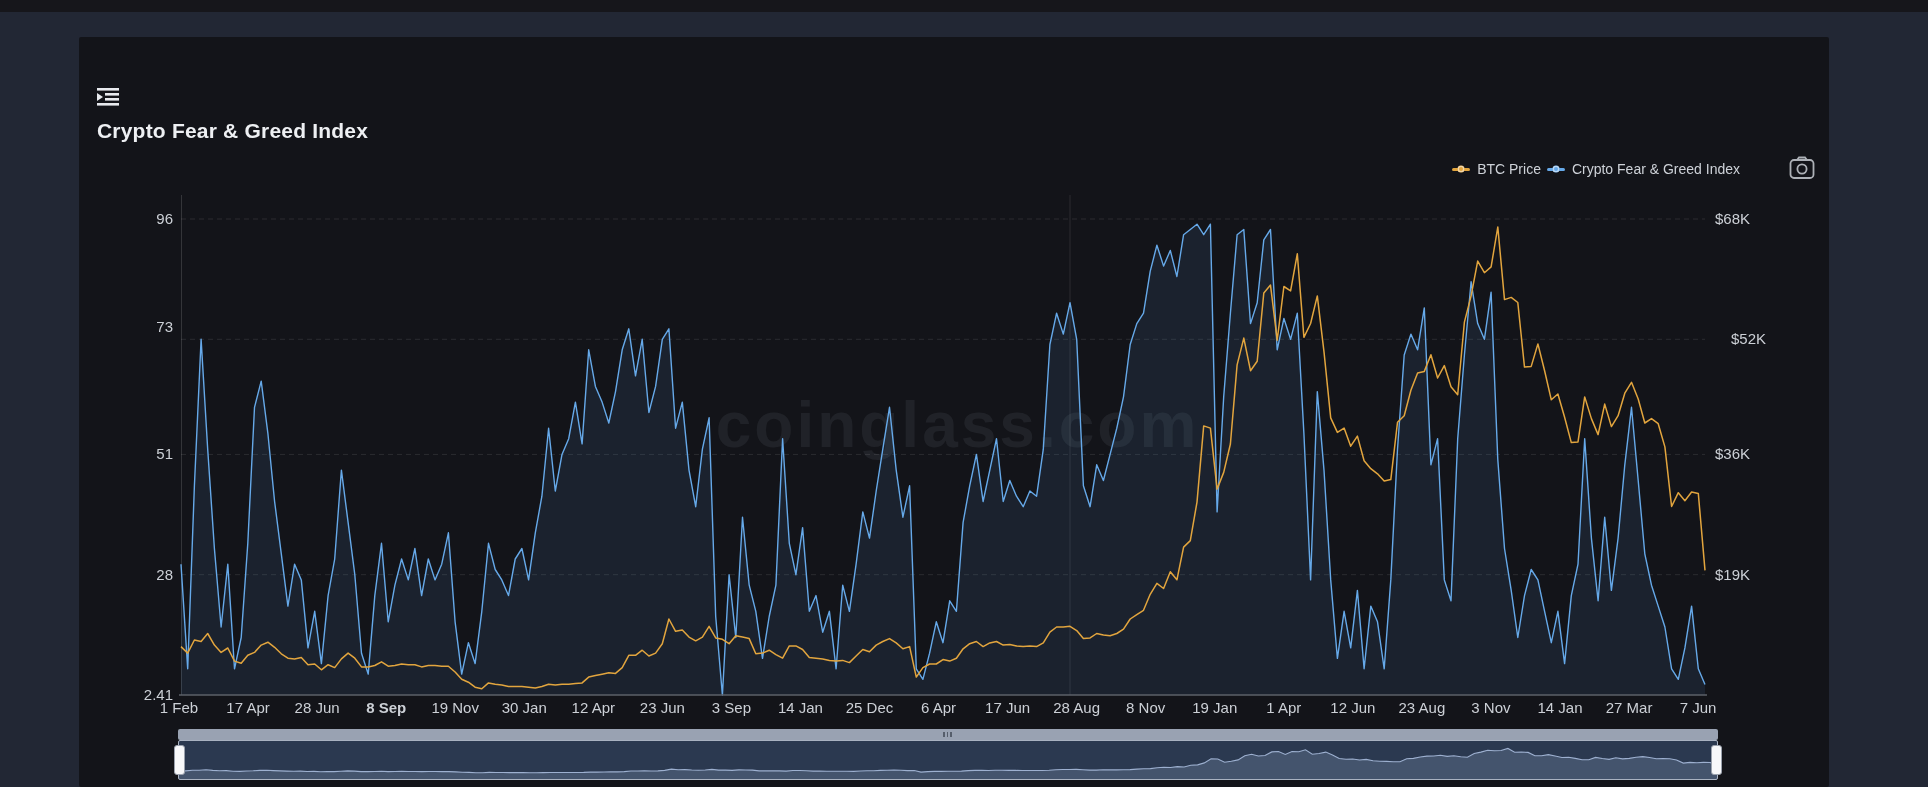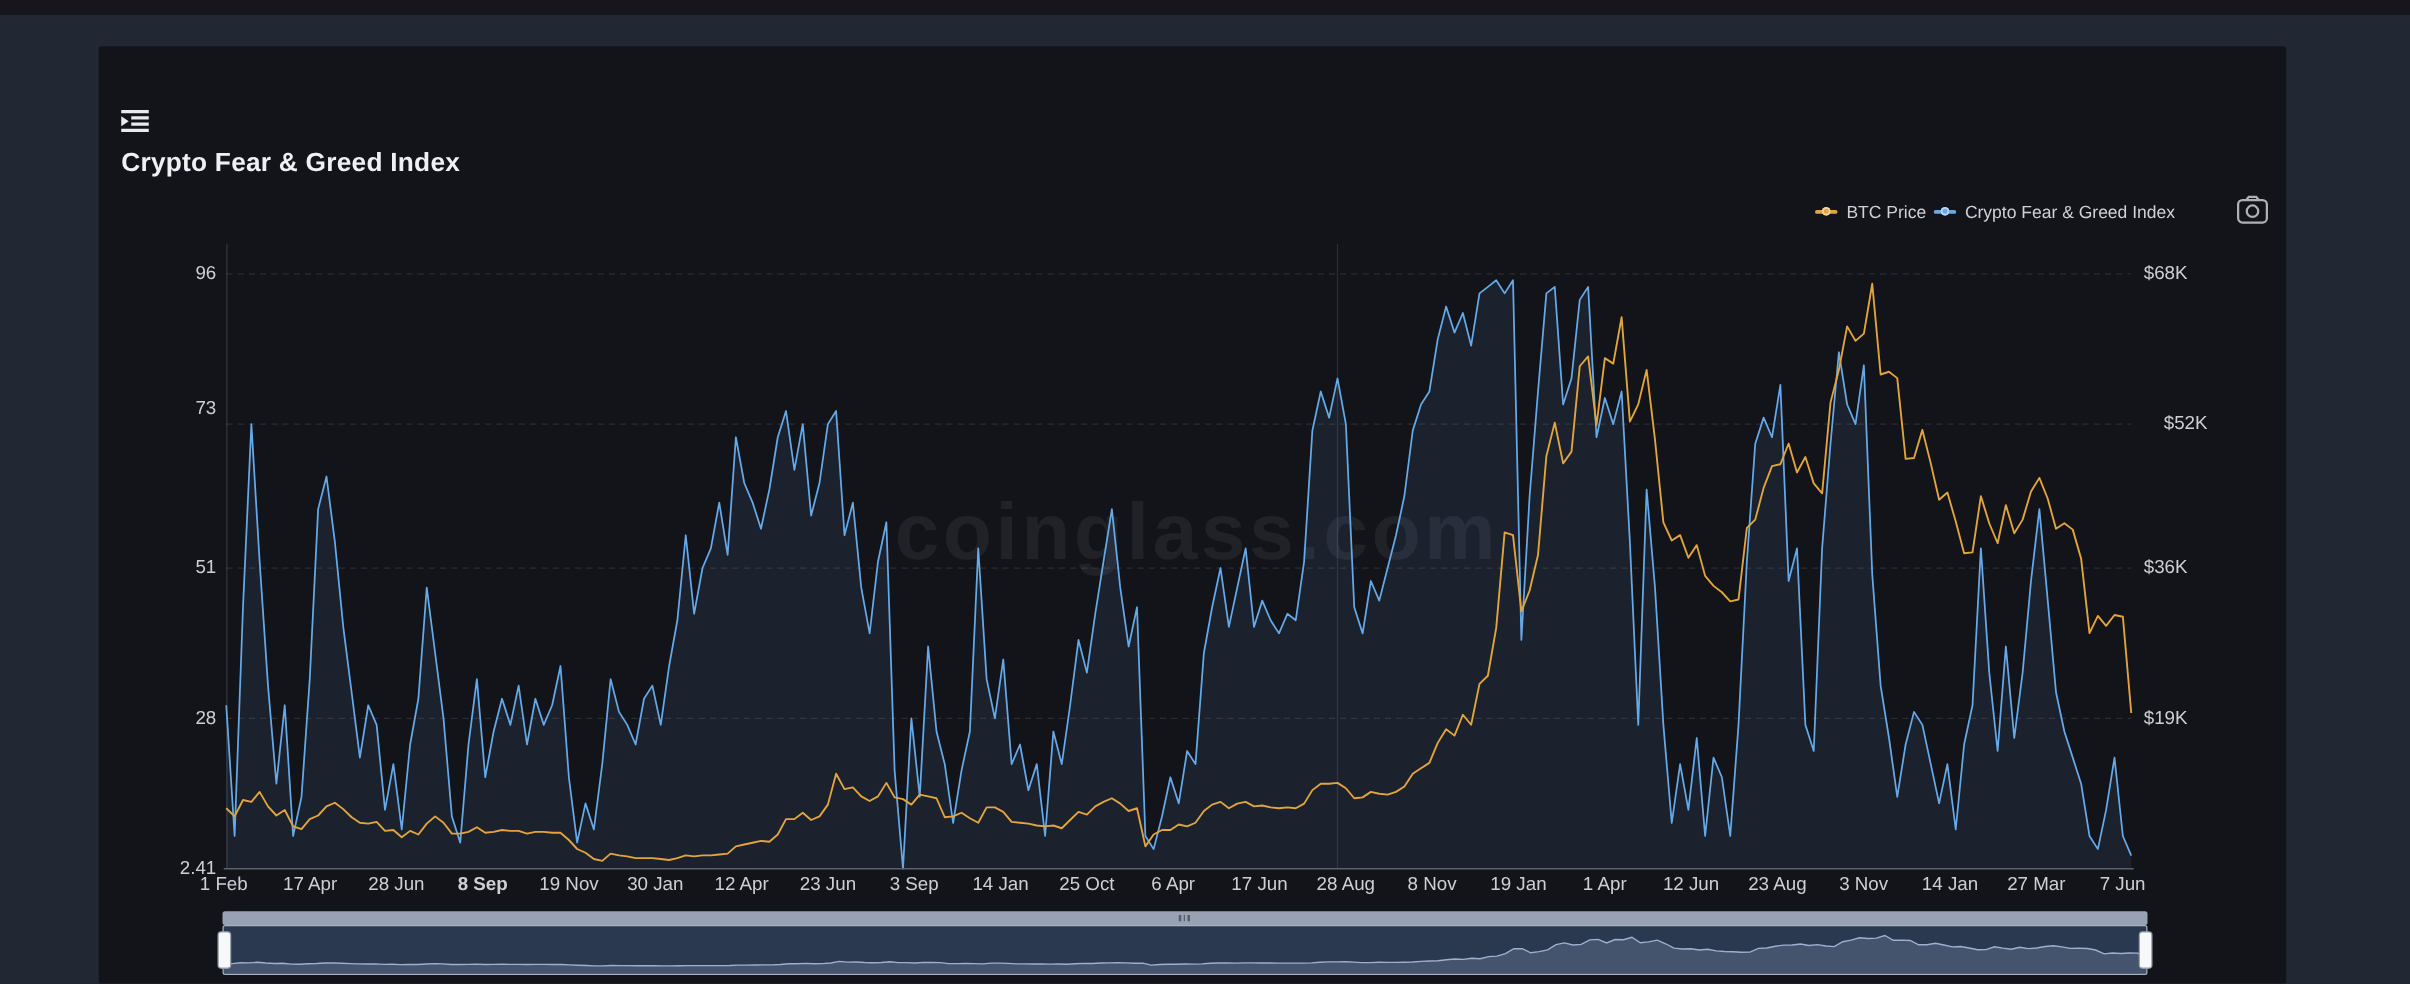--- a/index.html
+++ b/index.html
@@ -107,21 +107,21 @@
         <div class="xlab" style="left: -2px;">1 Feb</div>
         <div class="xlab" style="left: 67.05px;">17 Apr</div>
         <div class="xlab" style="left: 136.1px;">28 Jun</div>
         <div class="xlab" style="left: 205.15px; font-weight: bold;">8 Sep</div>
         <div class="xlab" style="left: 274.2px;">19 Nov</div>
         <div class="xlab" style="left: 343.25px;">30 Jan</div>
         <div class="xlab" style="left: 412.3px;">12 Apr</div>
         <div class="xlab" style="left: 481.35px;">23 Jun</div>
         <div class="xlab" style="left: 550.4px; text-align: center;">3 Sep</div>
         <div class="xlab" style="left: 619.45px;">14 Jan</div>
-        <div class="xlab" style="left: 688.5px;">25 Oct</div>
+        <div class="xlab" style="left: 688.5px;">25 Dec</div>
         <div class="xlab" style="left: 757.55px;">6 Apr</div>
         <div class="xlab" style="left: 826.6px;">17 Jun</div>
         <div class="xlab" style="left: 895.65px;">28 Aug</div>
         <div class="xlab" style="left: 964.7px;">8 Nov</div>
         <div class="xlab" style="left: 1033.75px;">19 Jan</div>
         <div class="xlab" style="left: 1102.8px;">1 Apr</div>
         <div class="xlab" style="left: 1171.85px;">12 Jun</div>
         <div class="xlab" style="left: 1240.9px;">23 Aug</div>
         <div class="xlab" style="left: 1309.95px;">3 Nov</div>
         <div class="xlab" style="left: 1379px;">14 Jan</div>

